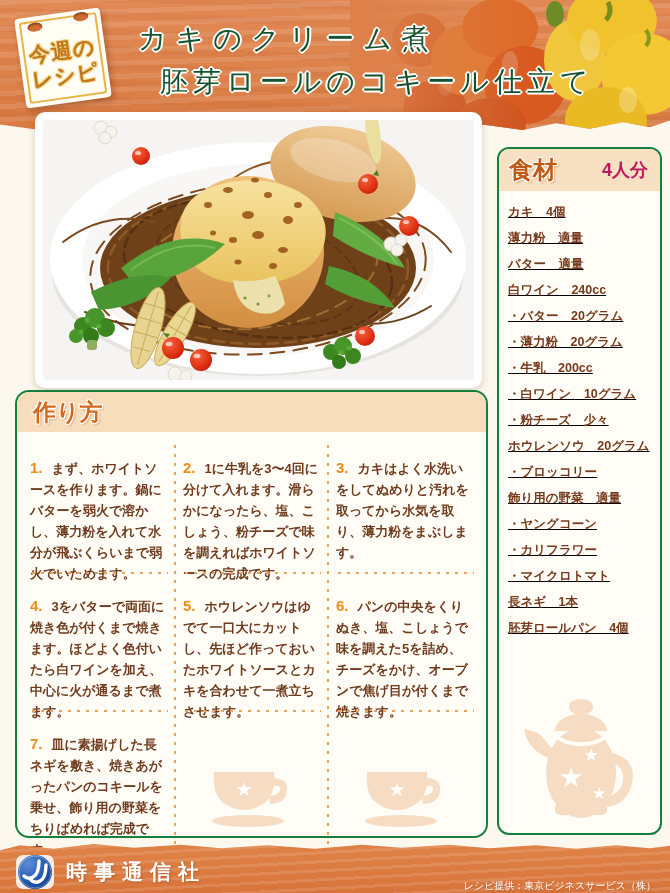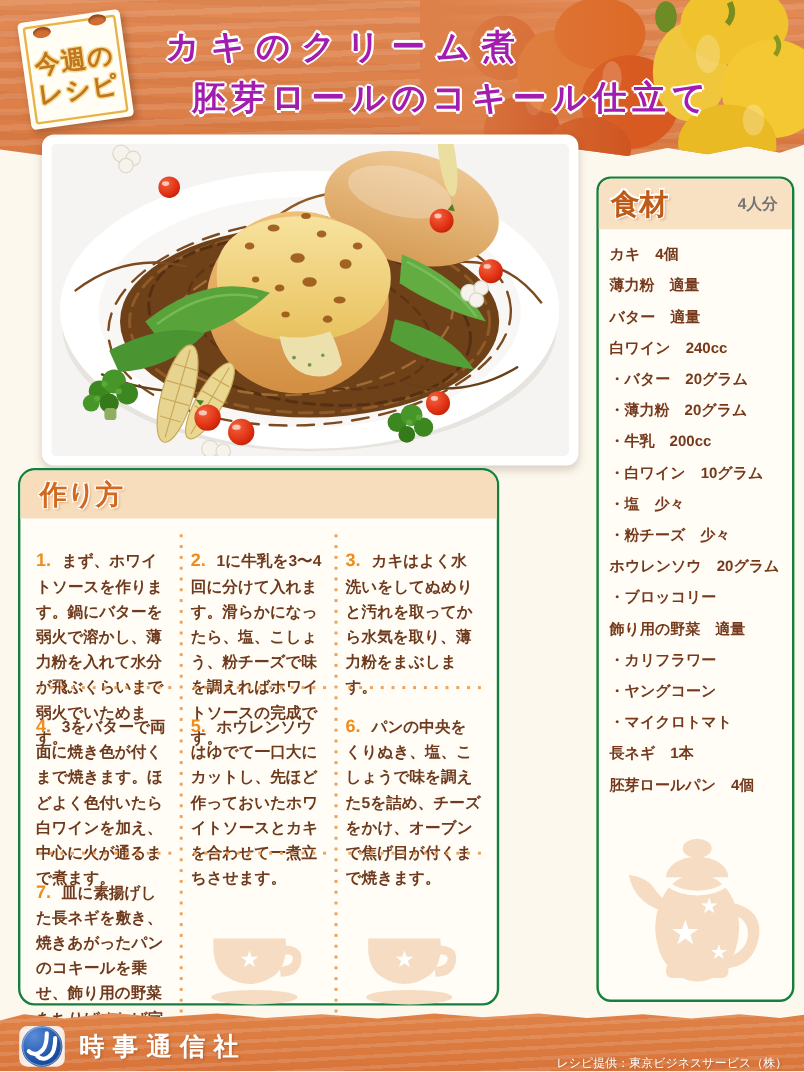--- a/index.html
+++ b/index.html
@@ -34,45 +34,45 @@
   .badge-text{
     font-weight:bold;font-size:21px;line-height:25px;color:#c0761f;letter-spacing:1px;
     text-shadow:-1px -1px 0 #f6d98e,1px -1px 0 #f6d98e,-1px 1px 0 #f6d98e,1px 1px 0 #f6d98e;
     padding-top:10px;
   }
   .hole{position:absolute;width:15px;height:9px;border-radius:50%;background:#cf6f33;
     box-shadow:inset 0 2px 2px rgba(70,20,0,.45);z-index:5;}
   .hole-l{left:12px;top:6px;}
   .hole-r{right:12px;top:2px;}
   
-  .title{position:absolute;left:138px;top:20px;z-index:3;color:#a21caf;font-weight:bold;}
+  .title{position:absolute;left:138px;top:20px;z-index:3;color:#14532d;font-weight:normal;}
   .title .t1{font-size:28px;letter-spacing:9px;
     text-shadow:-2px 0 0 #fff,2px 0 0 #fff,0 -2px 0 #fff,0 2px 0 #fff,-1px -1px 0 #fff,1px 1px 0 #fff,1px -1px 0 #fff,-1px 1px 0 #fff;}
   .title .t2{font-size:28px;letter-spacing:5px;margin-left:22px;margin-top:5px;
     text-shadow:-2px 0 0 #fff,2px 0 0 #fff,0 -2px 0 #fff,0 2px 0 #fff,-1px -1px 0 #fff,1px 1px 0 #fff,1px -1px 0 #fff,-1px 1px 0 #fff;}
   
   .photo{
     position:absolute;left:35px;top:112px;width:447px;height:276px;z-index:2;
     background:#fff;border-radius:10px;padding:8px;box-sizing:border-box;
     box-shadow:0 3px 8px rgba(70,35,10,.20);
   }
   .photo-img{width:100%;height:100%;border-radius:4px;overflow:hidden;background:#f5f4f2;}
   
   .panel{background:#fffdf6;border:2px solid #15803d;box-sizing:border-box;position:absolute;z-index:2;}
   .ing{left:497px;top:147px;width:165px;height:688px;border-radius:12px;}
   .ing-head{height:42px;background:#f8e0c2;border-radius:10px 10px 0 0;
     display:flex;align-items:center;padding:0 10px;}
   .ing-title{font-size:24px;font-weight:bold;color:#c05a17;
     text-shadow:-1px -1px 0 #fff,1px -1px 0 #fff,-1px 1px 0 #fff,1px 1px 0 #fff,2px 2px 2px rgba(170,80,10,.35);}
-  .ing-serv{font-size:13px;font-weight:bold;color:#737373;margin-left:auto;padding-right:2px;}
-  .ing-list{padding:8px 9px 0;}
+  .ing-serv{font-size:18px;font-weight:bold;color:#be185d;margin-left:auto;padding-right:2px;}
+  .ing-list{padding:8px 9px 0;text-decoration:underline;}
   .ing-item{font-size:12.5px;font-weight:bold;color:#76391c;line-height:26px;white-space:nowrap;}
   .teapot-wrap{position:absolute;left:0;right:0;bottom:10px;display:flex;justify-content:center;}
   
-  .inst{left:15px;top:390px;width:401px;height:448px;border-radius:14px;}
+  .inst{left:15px;top:390px;width:473px;height:448px;border-radius:14px;}
   .inst-head{height:40px;background:#f8ddbc;border-radius:12px 12px 0 0;
     display:flex;align-items:center;padding:0 16px;}
   .inst-title{font-size:23px;font-weight:bold;color:#d2691e;
     text-shadow:-1px -1px 0 #fff,1px -1px 0 #fff,-1px 1px 0 #fff,1px 1px 0 #fff,2px 2px 2px rgba(170,80,10,.3);}
   .steps{
     padding:10px 12px 10px;display:grid;
     grid-template-columns:1fr 14px 1fr 14px 1fr;
     grid-template-rows:124px 14px 124px 14px 1fr;
     grid-template-areas:
       "s1 v1 s2 v2 s3"
@@ -300,27 +300,26 @@
   </div>
   <div class="ing-list">
     <div class="ing-item">カキ　4個</div>
     <div class="ing-item">薄力粉　適量</div>
     <div class="ing-item">バター　適量</div>
     <div class="ing-item">白ワイン　240cc</div>
     <div class="ing-item">・バター　20グラム</div>
     <div class="ing-item">・薄力粉　20グラム</div>
     <div class="ing-item">・牛乳　200cc</div>
     <div class="ing-item">・白ワイン　10グラム</div>
-    <div class="ing-item">・塩　少々</div>
     <div class="ing-item">・粉チーズ　少々</div>
     <div class="ing-item">ホウレンソウ　20グラム</div>
     <div class="ing-item">・ブロッコリー</div>
     <div class="ing-item">飾り用の野菜　適量</div>
+    <div class="ing-item">・ヤングコーン</div>
     <div class="ing-item">・カリフラワー</div>
-    <div class="ing-item">・ヤングコーン</div>
     <div class="ing-item">・マイクロトマト</div>
     <div class="ing-item">長ネギ　1本</div>
     <div class="ing-item">胚芽ロールパン　4個</div>
   </div>
   <div class="teapot-wrap">
     <svg width="118" height="128" viewBox="0 0 118 128">
       <g fill="#f6dcc3">
         <ellipse cx="60" cy="12" rx="12" ry="8"></ellipse>
         <path d="M34 36 a26 17 0 0 1 52 0 z"></path>
         <ellipse cx="60" cy="78" rx="35" ry="45"></ellipse>

